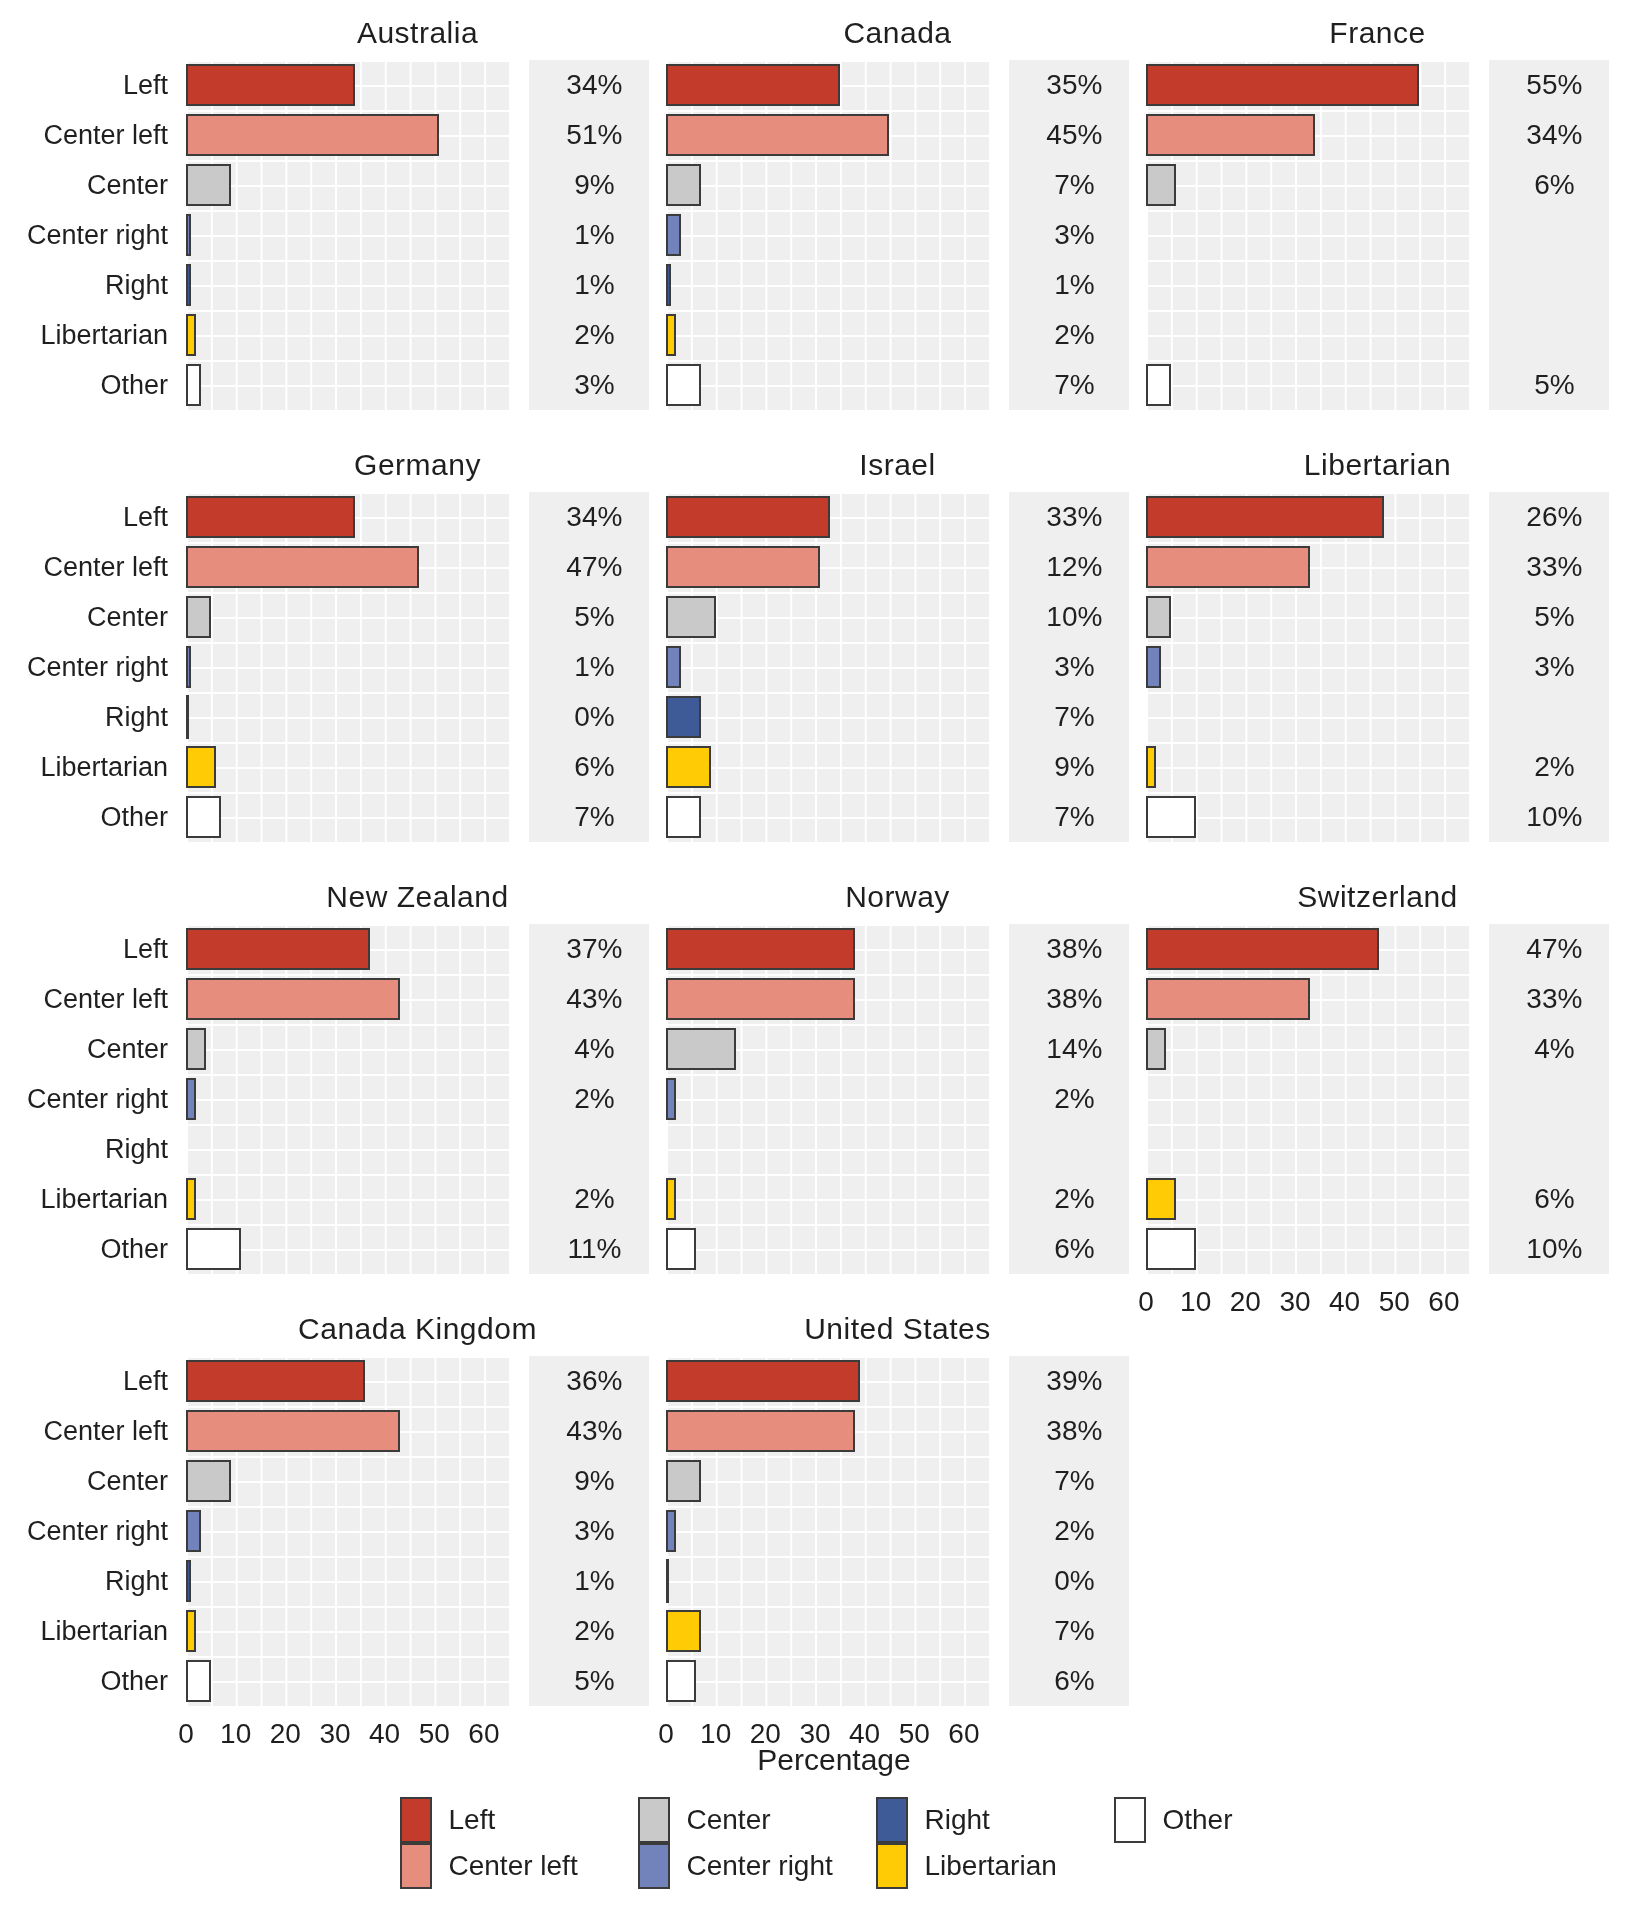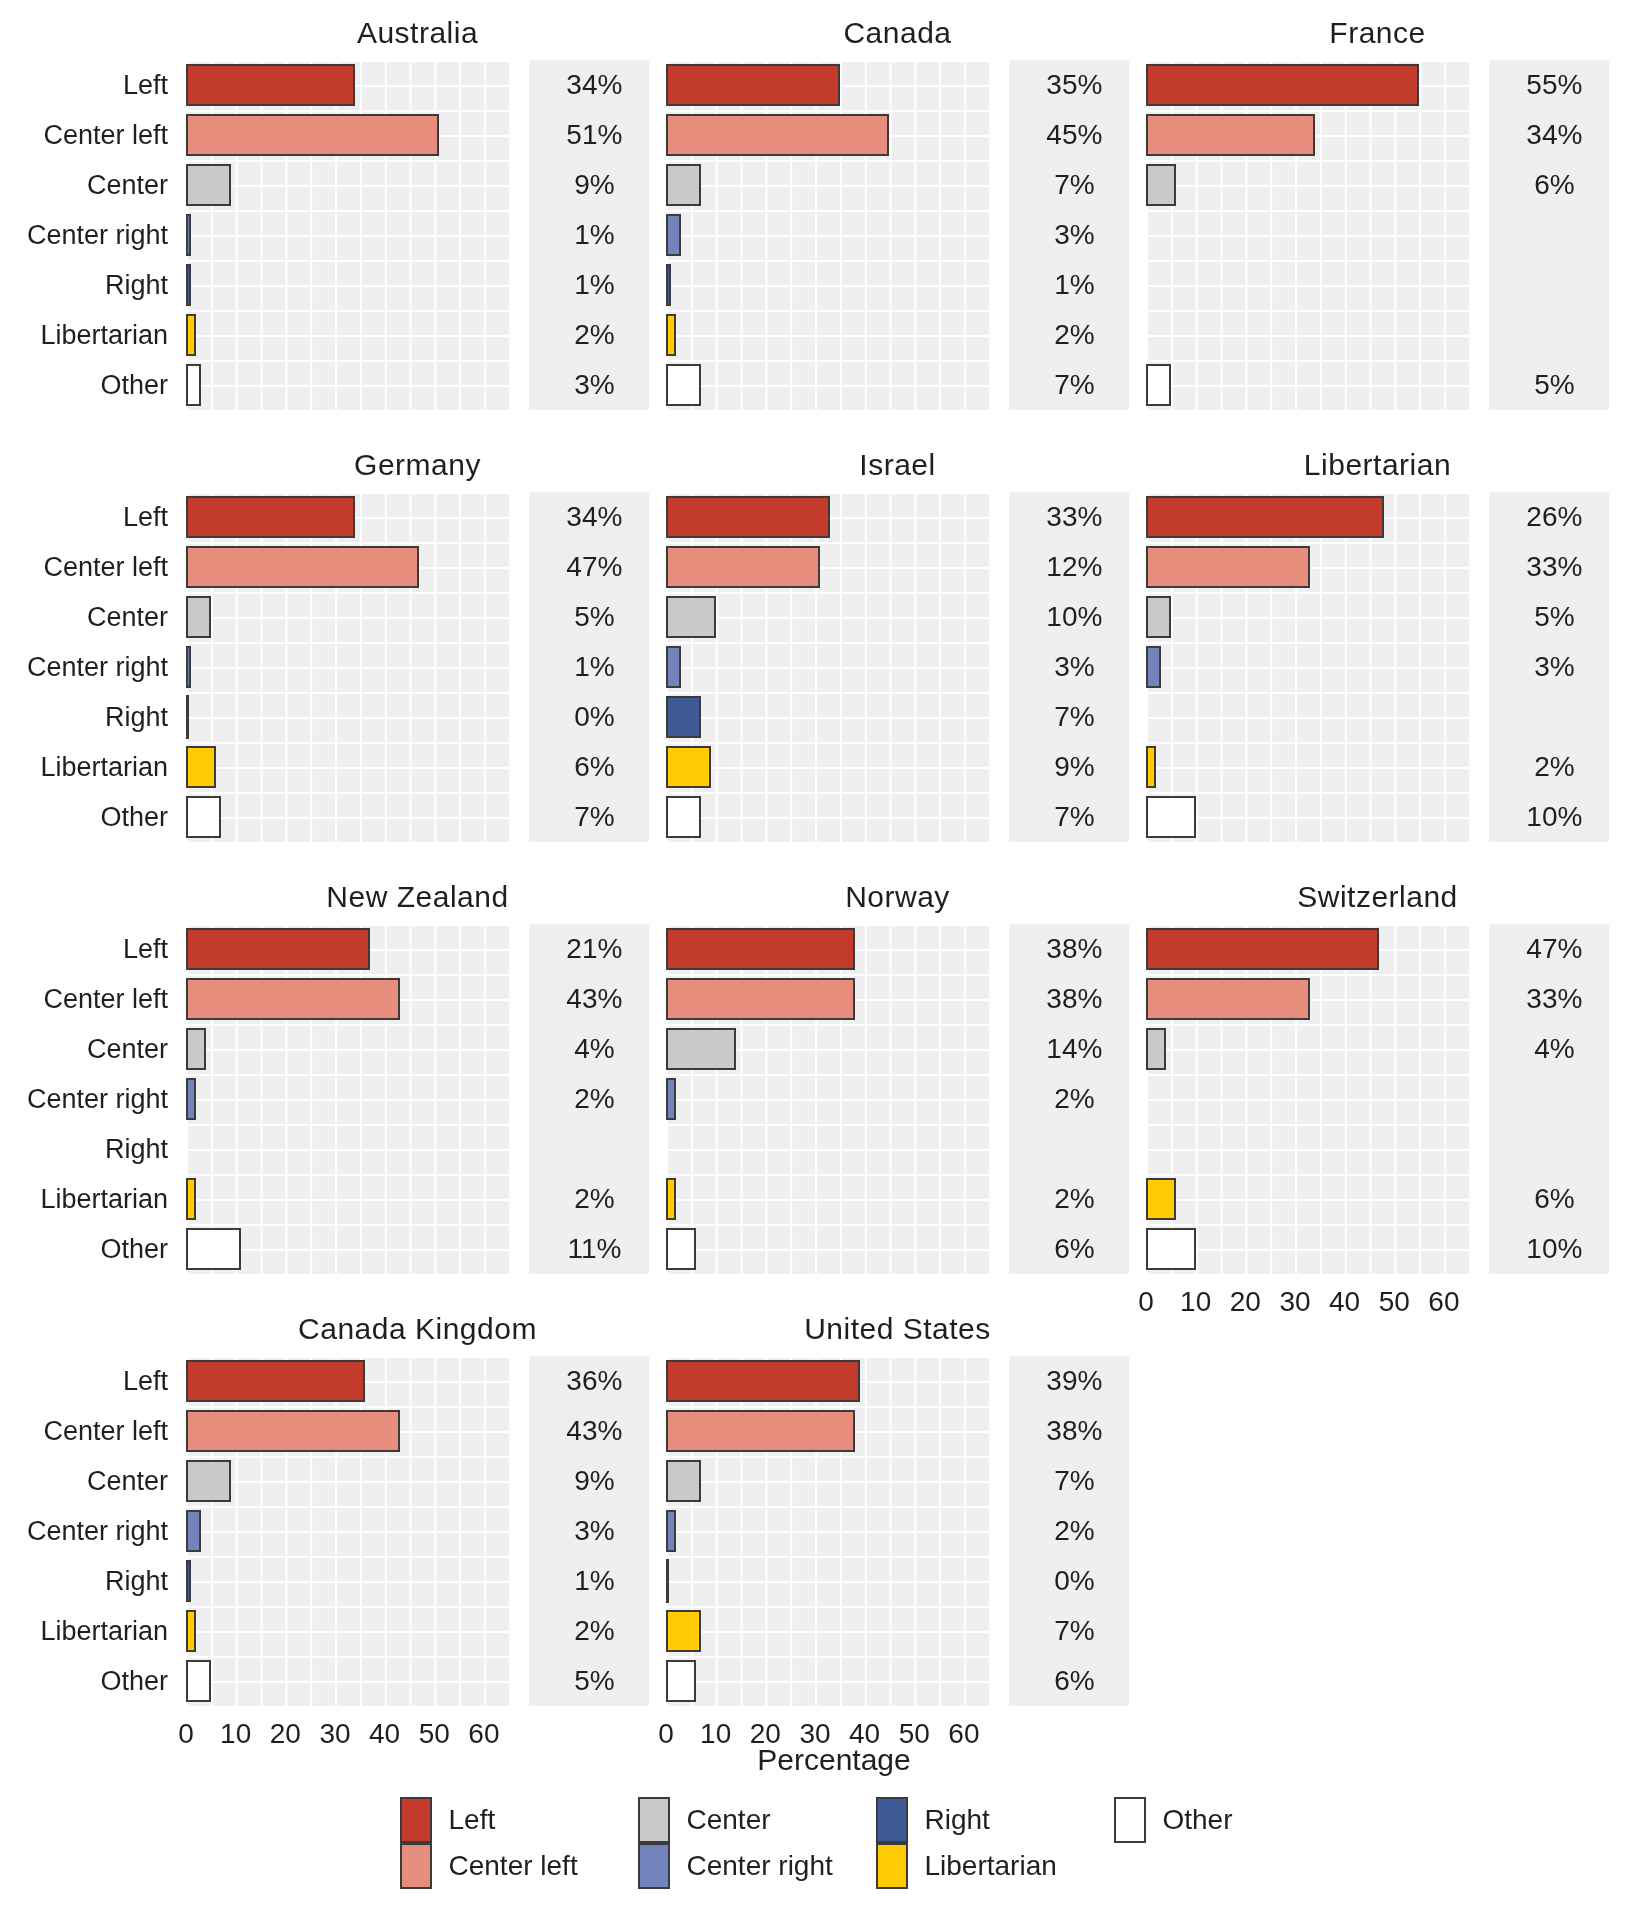--- a/index.html
+++ b/index.html
@@ -306,21 +306,21 @@
             </div>
             <div class="bar-row"></div>
             <div class="bar-row">
               <div class="bar" style="background: rgb(255, 203, 5); width: 3.07692%;"></div>
             </div>
             <div class="bar-row">
               <div class="bar" style="background: rgb(255, 255, 255); width: 16.9231%;"></div>
             </div>
           </div>
           <div class="strip">
-            <div class="val-label">21%</div>
+            <div class="val-label">37%</div>
             <div class="val-label">43%</div>
             <div class="val-label">4%</div>
             <div class="val-label">2%</div>
             <div class="val-label"></div>
             <div class="val-label">2%</div>
             <div class="val-label">11%</div>
           </div>
         </div>
       </div>
       <div class="facet">

